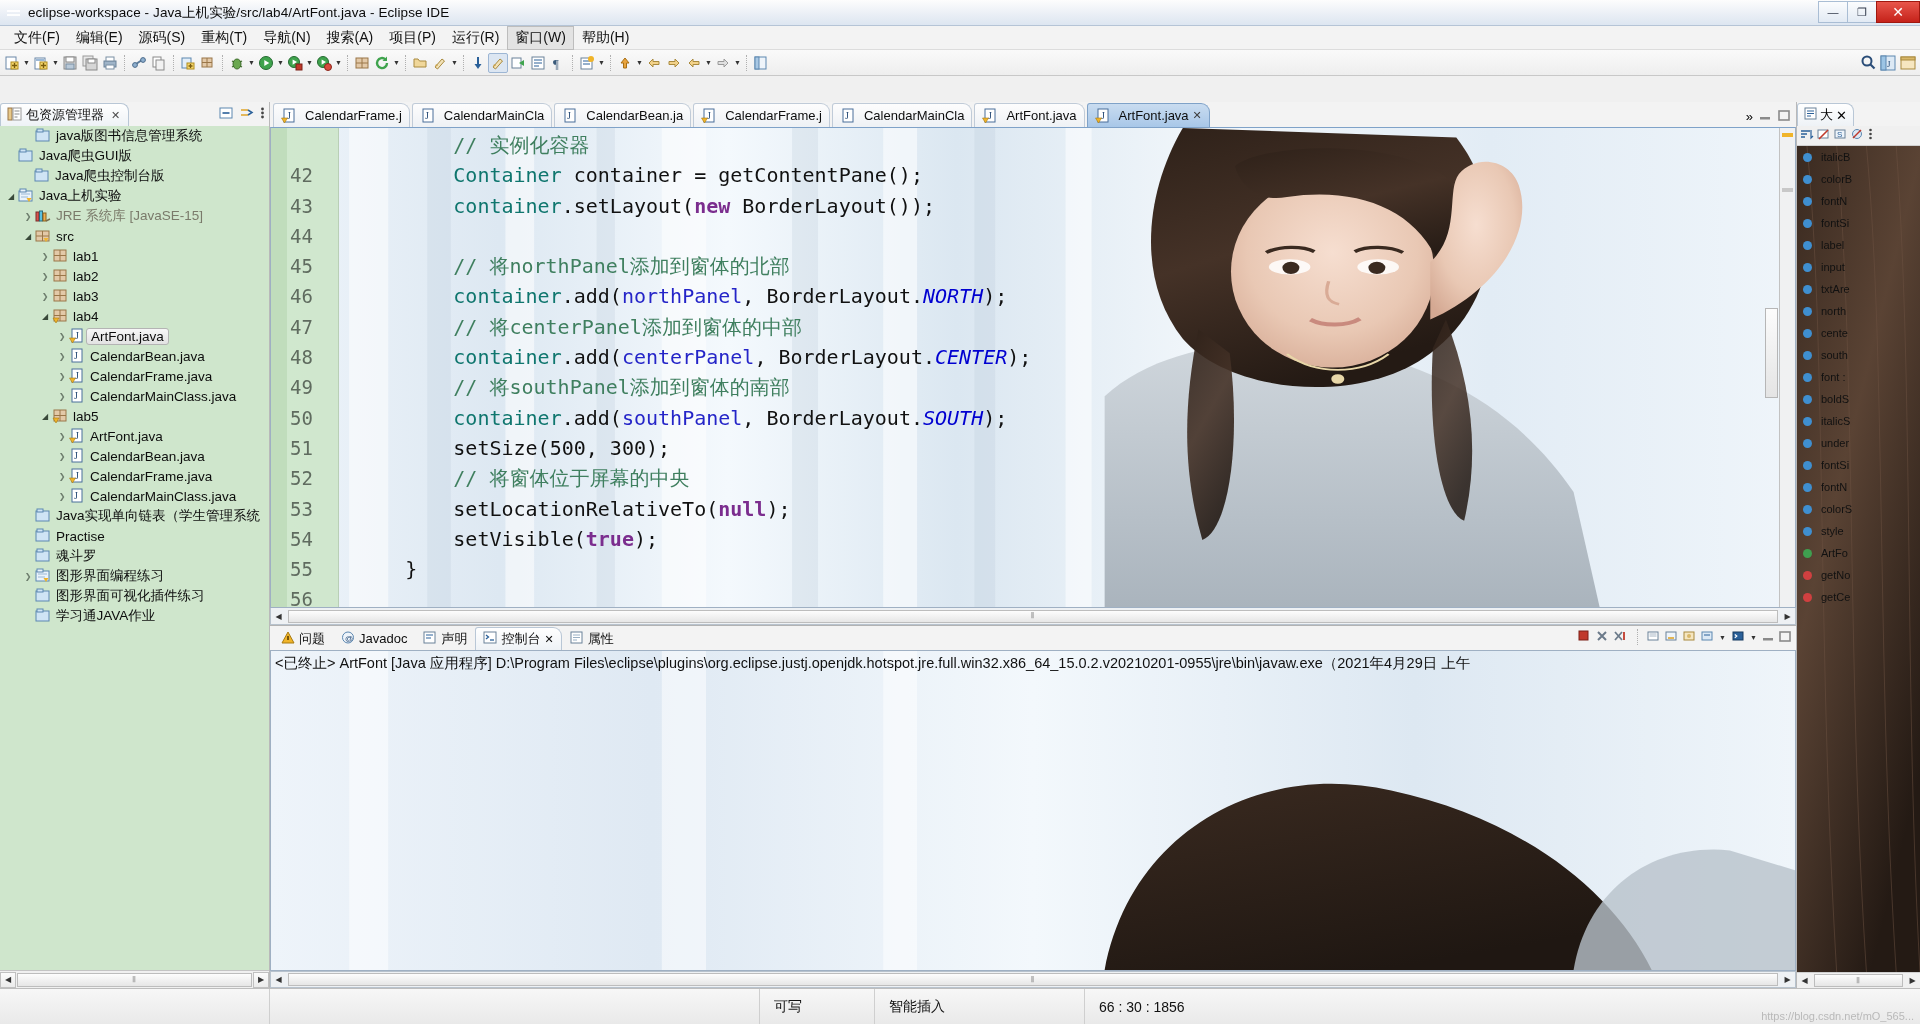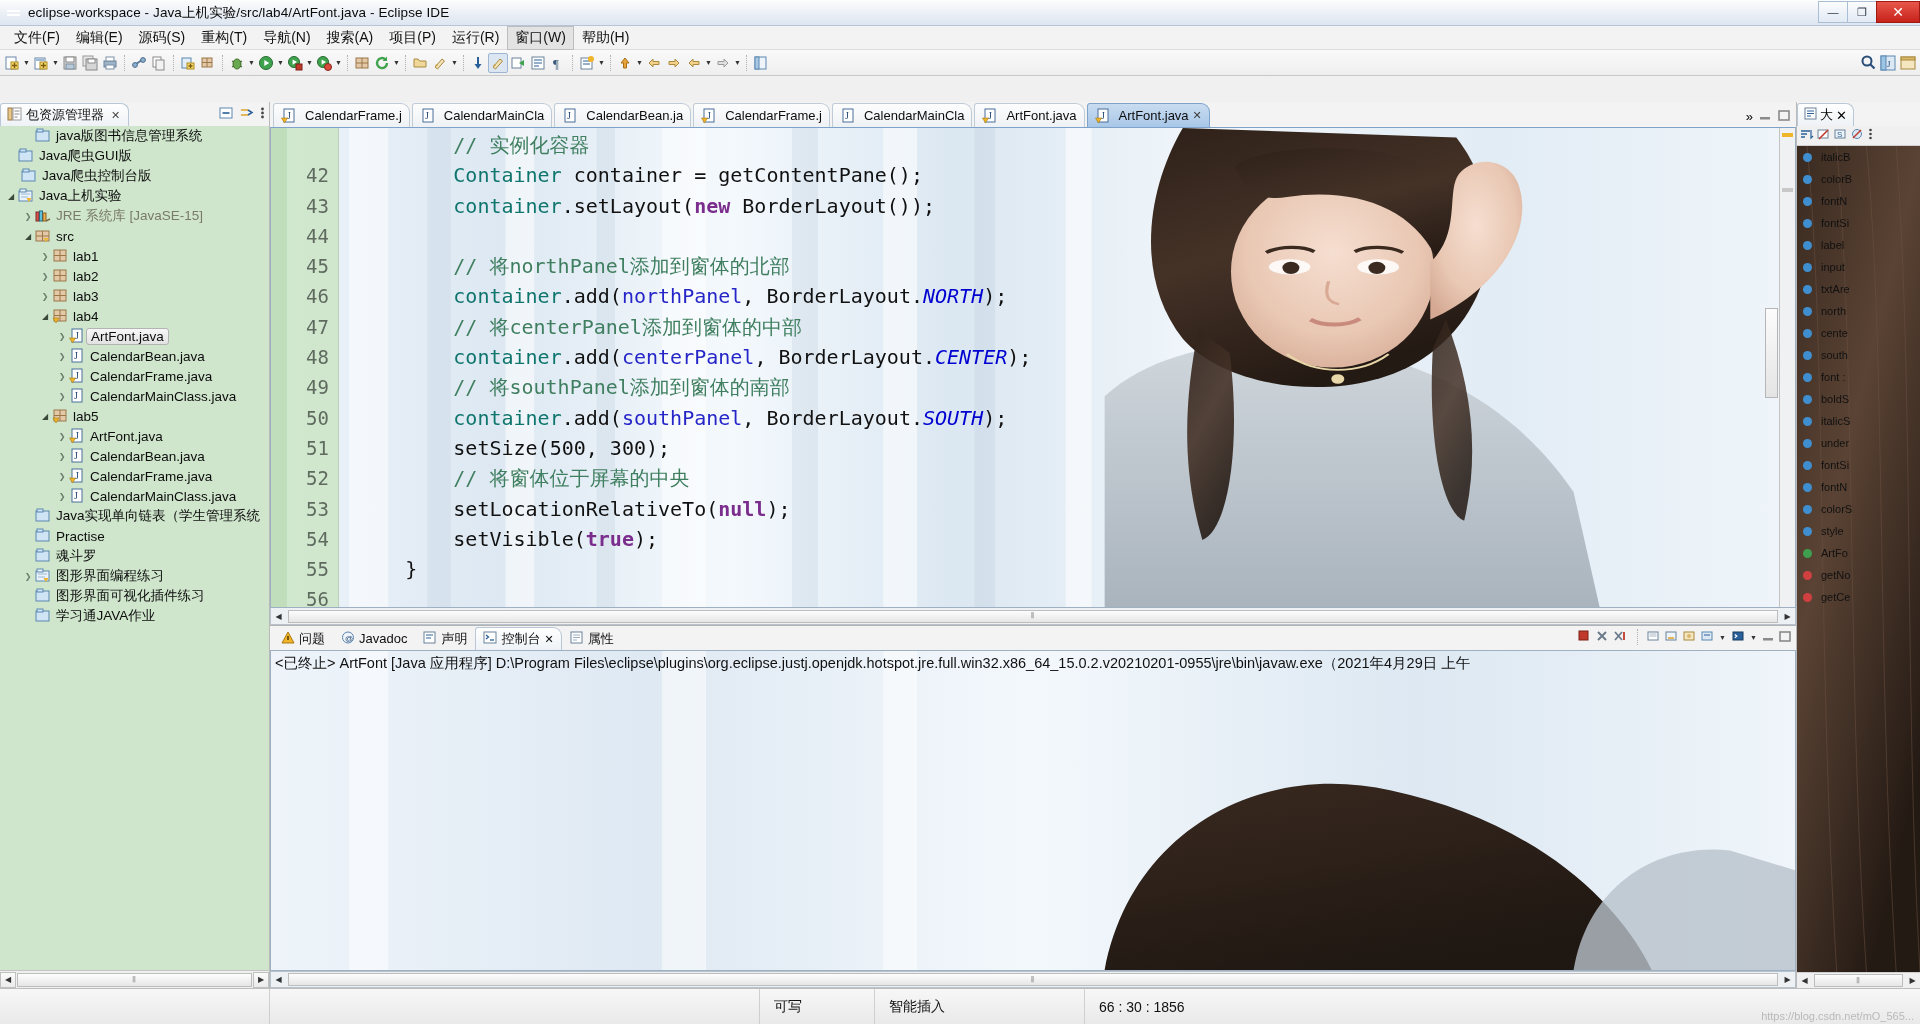--- a/index.html
+++ b/index.html
@@ -87,21 +87,21 @@
     font-weight:normal; }
   .etab .x { font-size:11px; color:#3e3e3e; }
   .etab-more { margin-left:auto; display:flex; align-items:center; gap:6px; padding:0 5px 3px 0; }
   .editor-body { flex:1; position:relative; display:flex; overflow:hidden;
     border:1px solid #9fb0c3; border-top:1px solid #7fa2c8; background:#f4f8fc; }
   .wallpaper { position:absolute; inset:0; z-index:0; }
   .gutter { width:68px; position:relative; z-index:2;
     background:rgba(205,230,202,.93); border-right:1px solid #b9cfb6;
     font-family:"DejaVu Sans Mono", monospace; font-size:19px; color:#5f6b5f;
     padding-top:2px; }
-  .gline { height:30.3px; line-height:30.3px; text-align:right; padding-right:9px; }
+  .gline { height:30.3px; line-height:30.3px; text-align:right; padding-right:25px; }
   .marker-col { position:absolute; left:0; top:0; width:16px; height:100%;
     background:rgba(190,220,186,.9); z-index:3; }
   .code { flex:1; position:relative; z-index:2; padding:2px 0 0 18px;
     font-family:"DejaVu Sans Mono", monospace; font-size:20px; overflow:hidden; }
   .cline { height:30.3px; line-height:30.3px; white-space:pre; color:#111; }
   .kw { color:#7b2d8e; font-weight:bold; }
   .cm { color:#3f7f5f; }
   .id { color:#2525c8; }
   .fld { color:#0000d0; font-style:italic; }
   .pl { color:#0f766e; }
@@ -478,21 +478,21 @@
           <span class="tlabel">java版图书信息管理系统</span>
         </div>
         <div class="tnode" style="">
           <span class="tarrow"></span>
           <span class="ticon"><svg width="17" height="15">
               <rect x="1" y="3" width="13" height="10" fill="#cfe4f5" stroke="#5c87b0"></rect>
               <rect x="2" y="1" width="6" height="3" fill="#cfe4f5" stroke="#5c87b0"></rect>
             </svg></span>
           <span class="tlabel">Java爬虫GUI版</span>
         </div>
-        <div class="tnode" style="padding-left: 7px;">
+        <div class="tnode" style="padding-left: 20px;">
           <span class="tarrow"></span>
           <span class="ticon"><svg width="17" height="15">
               <rect x="1" y="3" width="13" height="10" fill="#cfe4f5" stroke="#5c87b0"></rect>
               <rect x="2" y="1" width="6" height="3" fill="#cfe4f5" stroke="#5c87b0"></rect>
             </svg></span>
           <span class="tlabel">Java爬虫控制台版</span>
         </div>
         <div class="tnode" style="padding-left: 4px;">
           <span class="tarrow open">◢</span>
           <span class="ticon"><svg width="17" height="15">

